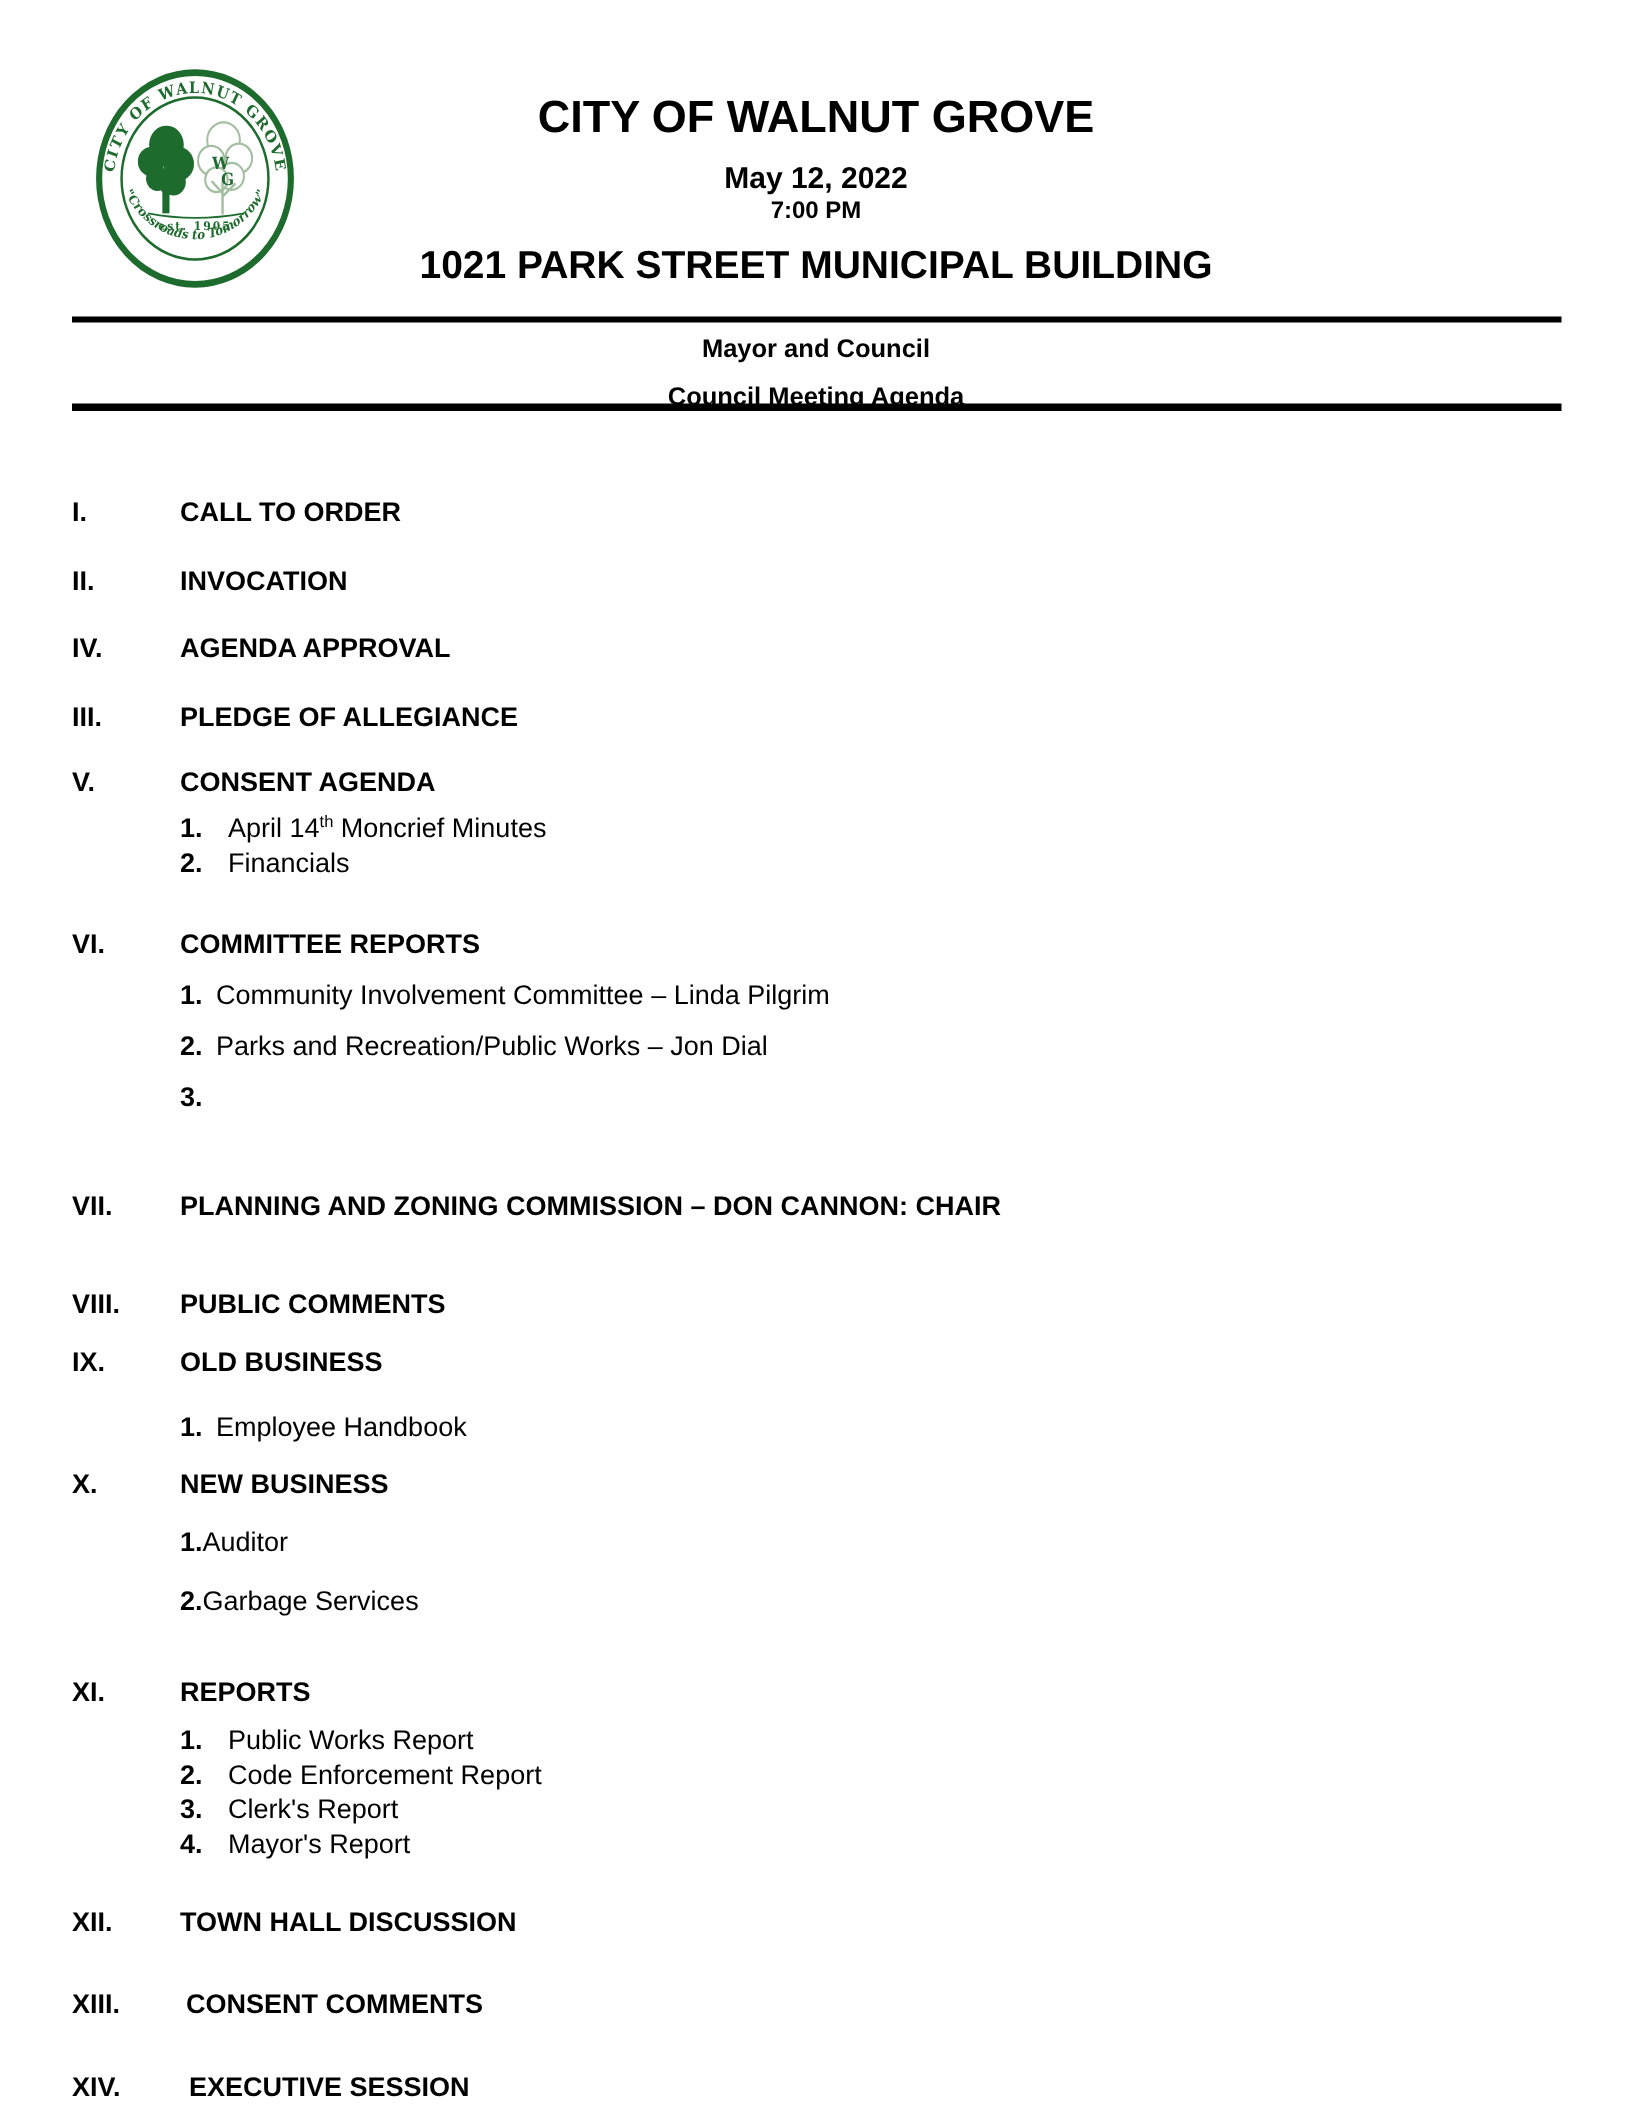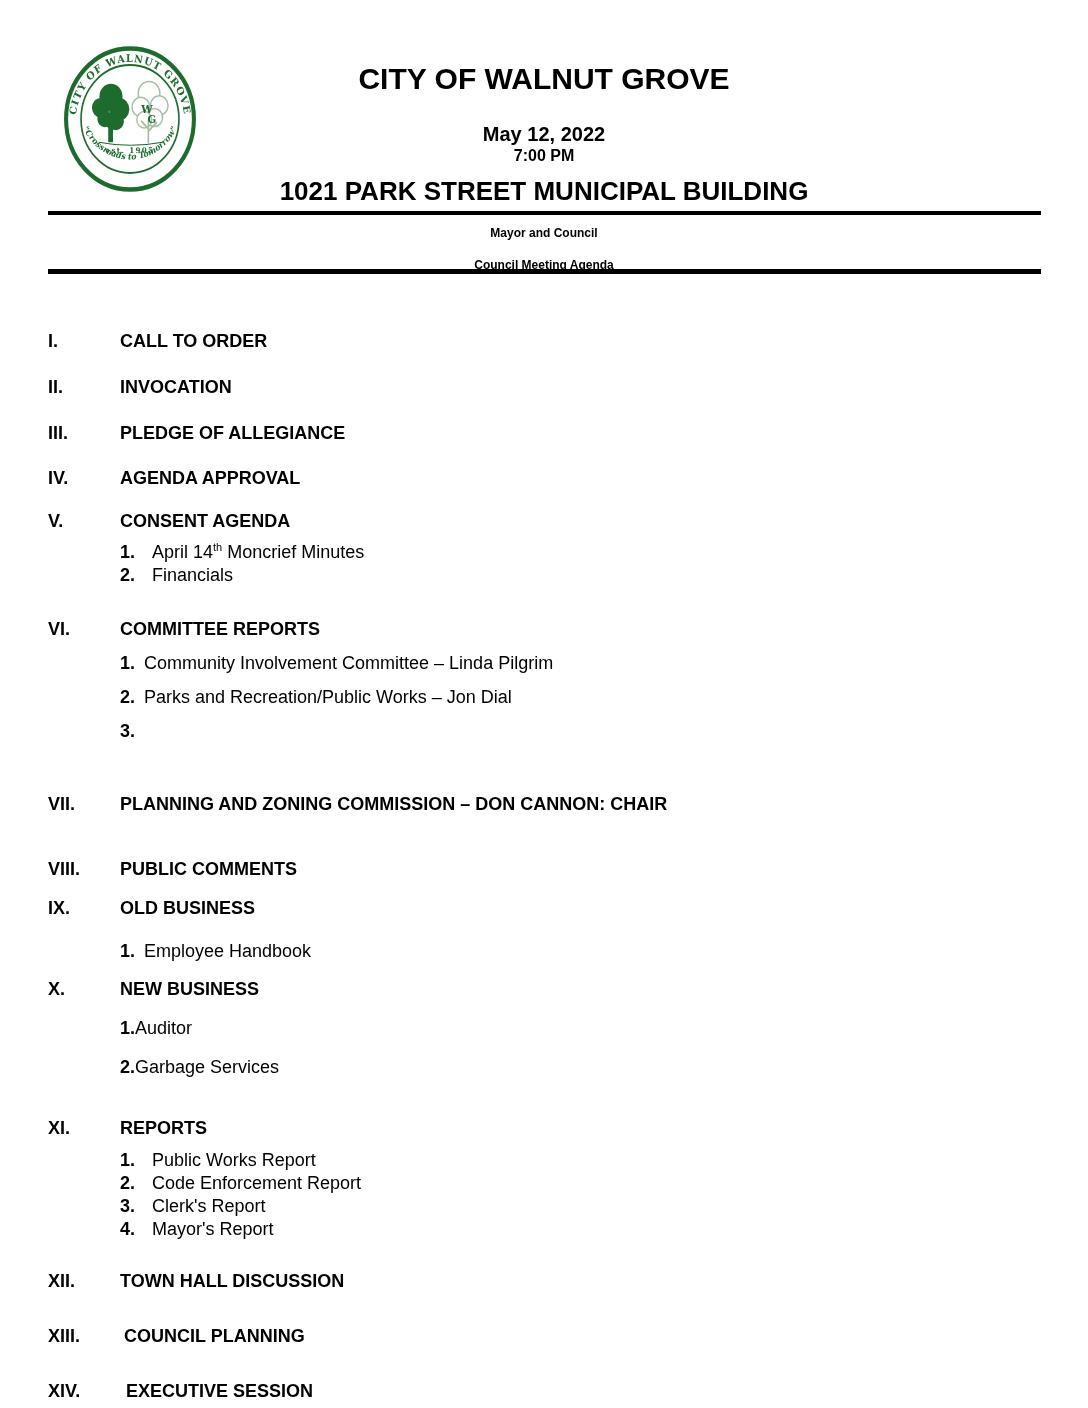--- a/index.html
+++ b/index.html
@@ -24,30 +24,30 @@
   .seal-script{fill:var(--seal-green);font-family:"DejaVu Serif",serif;font-weight:bold;font-style:italic;}
   .tree-solid{fill:var(--seal-green);}
   .tree-line{fill:#ffffff;stroke:var(--seal-light-green);stroke-width:2;}
   .tree-line-stroke{fill:none;stroke:var(--seal-light-green);stroke-width:2.4;stroke-linecap:round;}
   .ground{fill:none;stroke:var(--seal-green);stroke-width:1.6;}
   .seal-mono{fill:var(--seal-green);font-family:"DejaVu Serif",serif;font-weight:bold;}
 
   
   .header{position:absolute;left:0;right:0;top:62px;text-align:center;}
   .title{font-size:30px;font-weight:bold;line-height:33px;}
-  .hdate{font-size:20px;font-weight:bold;line-height:22px;margin-top:28px;}
+  .hdate{font-size:20px;font-weight:bold;line-height:22px;margin-top:13px;}
   .htime{font-size:16px;font-weight:bold;line-height:22px;}
   .hloc{font-size:26px;font-weight:bold;line-height:24px;margin-top:12px;}
 
   .rule{position:absolute;left:48px;width:993px;background:var(--ink);}
   .rule-top{top:211px;height:4px;}
   .rule-bottom{top:269px;height:5px;}
 
   .subtitles{position:absolute;left:0;right:0;top:223px;text-align:center;}
-  .sub1,.sub2{font-size:12px;font-weight:bold;line-height:20px;}
+  .sub1,.sub2{font-size:17px;font-weight:bold;line-height:20px;}
   .sub2{margin-top:12px;}
 
   
   .agenda{position:absolute;left:48px;top:331px;right:44px;}
   .row{display:flex;}
   .num{flex:none;width:72px;font-size:18px;font-weight:bold;line-height:21px;}
   .ttl{font-size:18px;font-weight:bold;line-height:21px;}
   .subs{margin-left:72px;}
   .srow{display:flex;}
   .snum{flex:none;font-size:18px;font-weight:bold;line-height:21px;}
@@ -124,30 +124,30 @@
     <div class="row" style="margin-top:0">
       <span class="num">I.</span>
       <span class="ttl">CALL TO ORDER</span>
     </div>
 
     <div class="row" style="margin-top:25px">
       <span class="num">II.</span>
       <span class="ttl">INVOCATION</span>
     </div>
 
+    <div class="row" style="margin-top:24px">
+      <span class="num">IV.</span>
+      <span class="ttl">AGENDA APPROVAL</span>
+    </div>
+
     <div class="row" style="margin-top:25px">
       <span class="num">III.</span>
       <span class="ttl">PLEDGE OF ALLEGIANCE</span>
     </div>
 
-    <div class="row" style="margin-top:24px">
-      <span class="num">IV.</span>
-      <span class="ttl">AGENDA APPROVAL</span>
-    </div>
-
     <div class="row" style="margin-top:22px">
       <span class="num">V.</span>
       <span class="ttl">CONSENT AGENDA</span>
     </div>
     <div class="subs subs-tight" style="margin-top:9px">
       <div class="srow">
         <span class="snum">1.</span>
         <span class="stxt"><span>April 14</span><sup>th</sup><span> Moncrief Minutes</span></span>
       </div>
       <div class="srow">
@@ -233,21 +233,21 @@
       </div>
     </div>
 
     <div class="row" style="margin-top:30px">
       <span class="num">XII.</span>
       <span class="ttl">TOWN HALL DISCUSSION</span>
     </div>
 
     <div class="row" style="margin-top:34px">
       <span class="num">XIII.</span>
-      <span class="ttl" style="padding-left:4px">COUNCIL PLANNING</span>
+      <span class="ttl" style="padding-left:4px">CONSENT COMMENTS</span>
     </div>
 
     <div class="row" style="margin-top:34px">
       <span class="num">XIV.</span>
       <span class="ttl" style="padding-left:6px">EXECUTIVE SESSION</span>
     </div>
 
   </div>
 </div>
 

